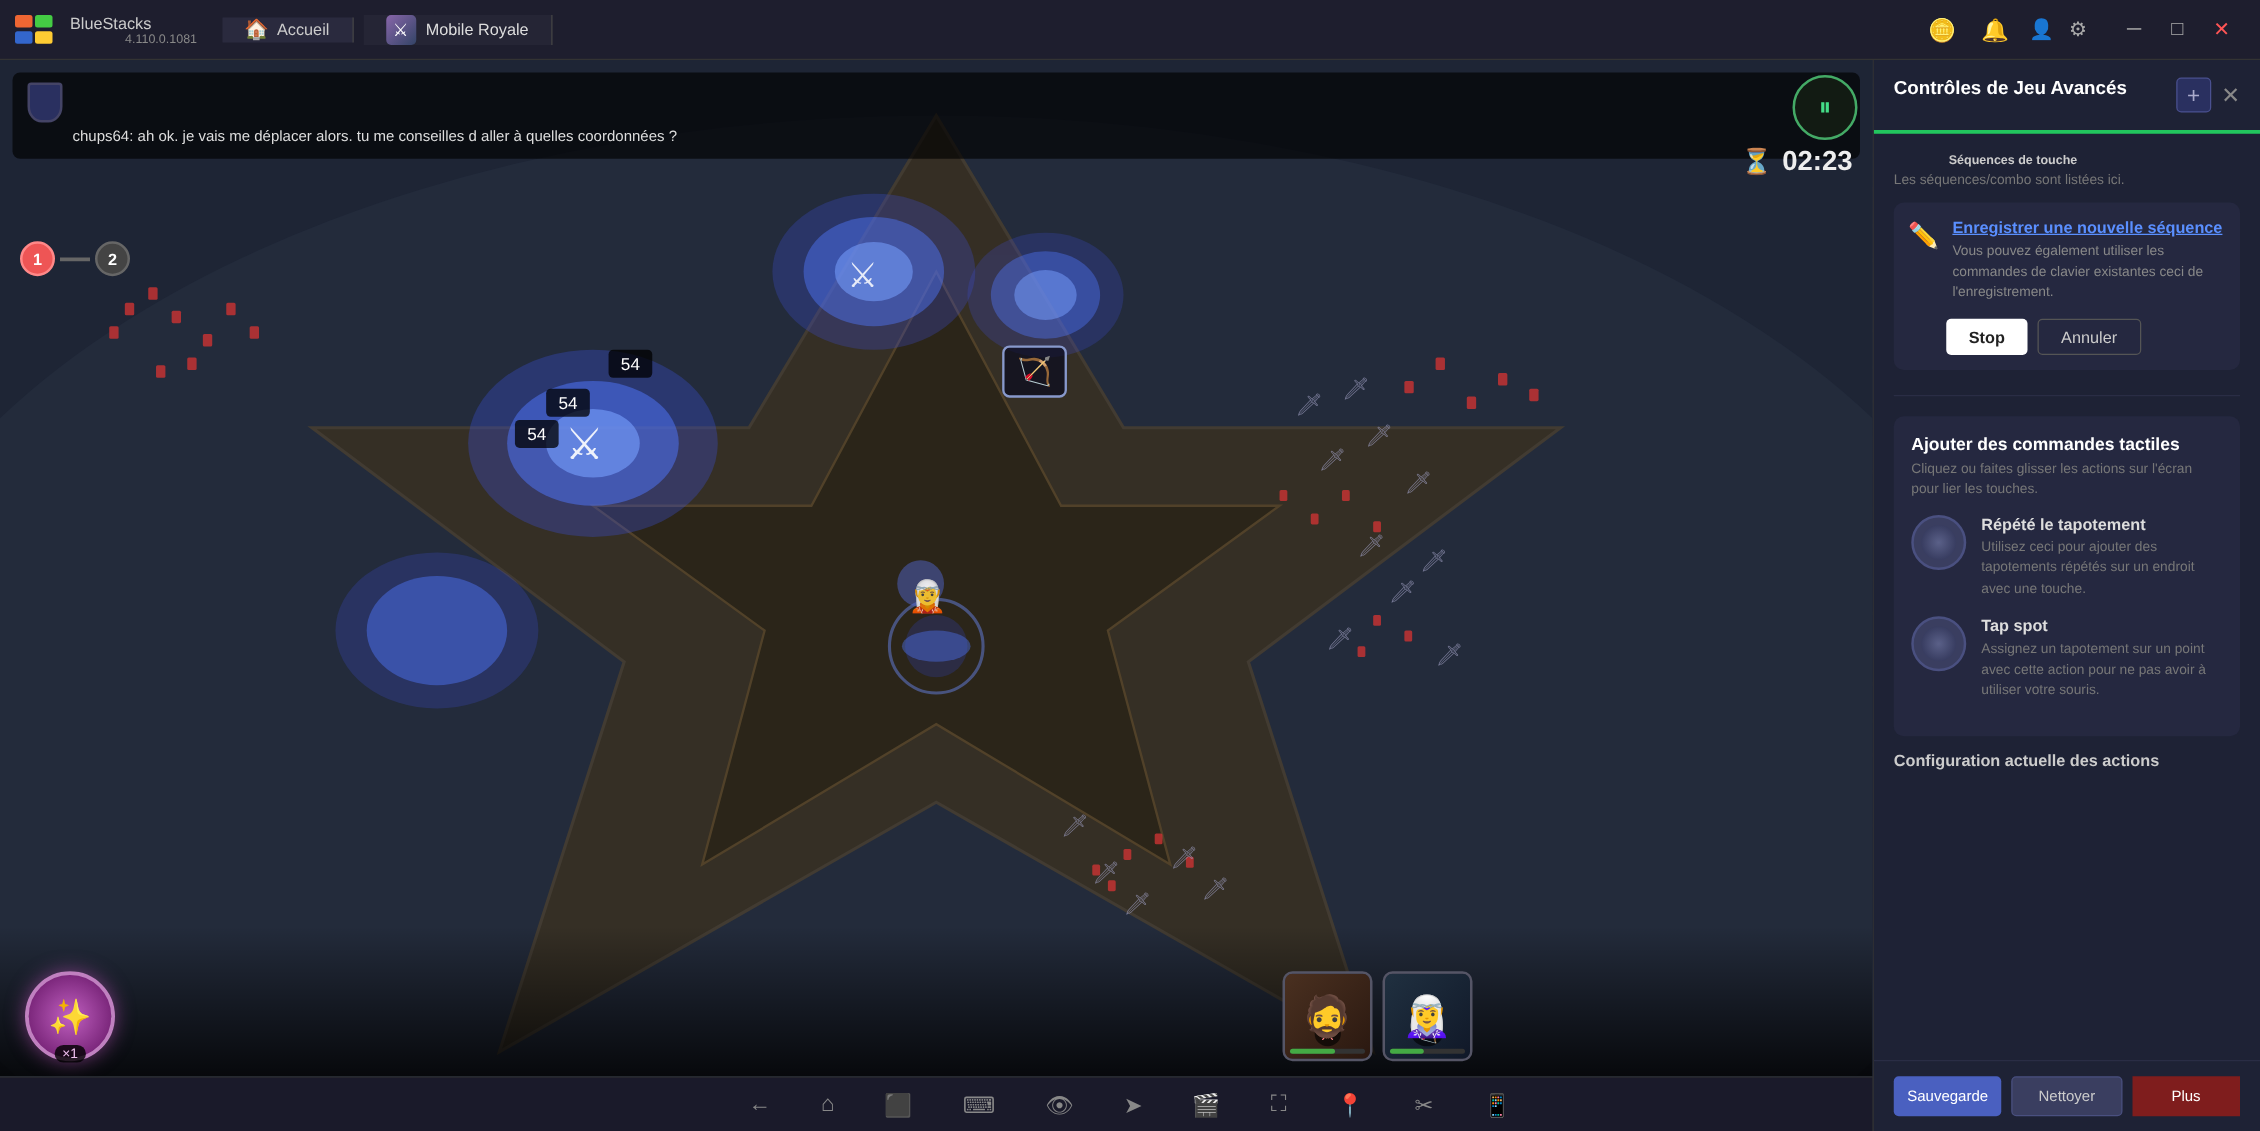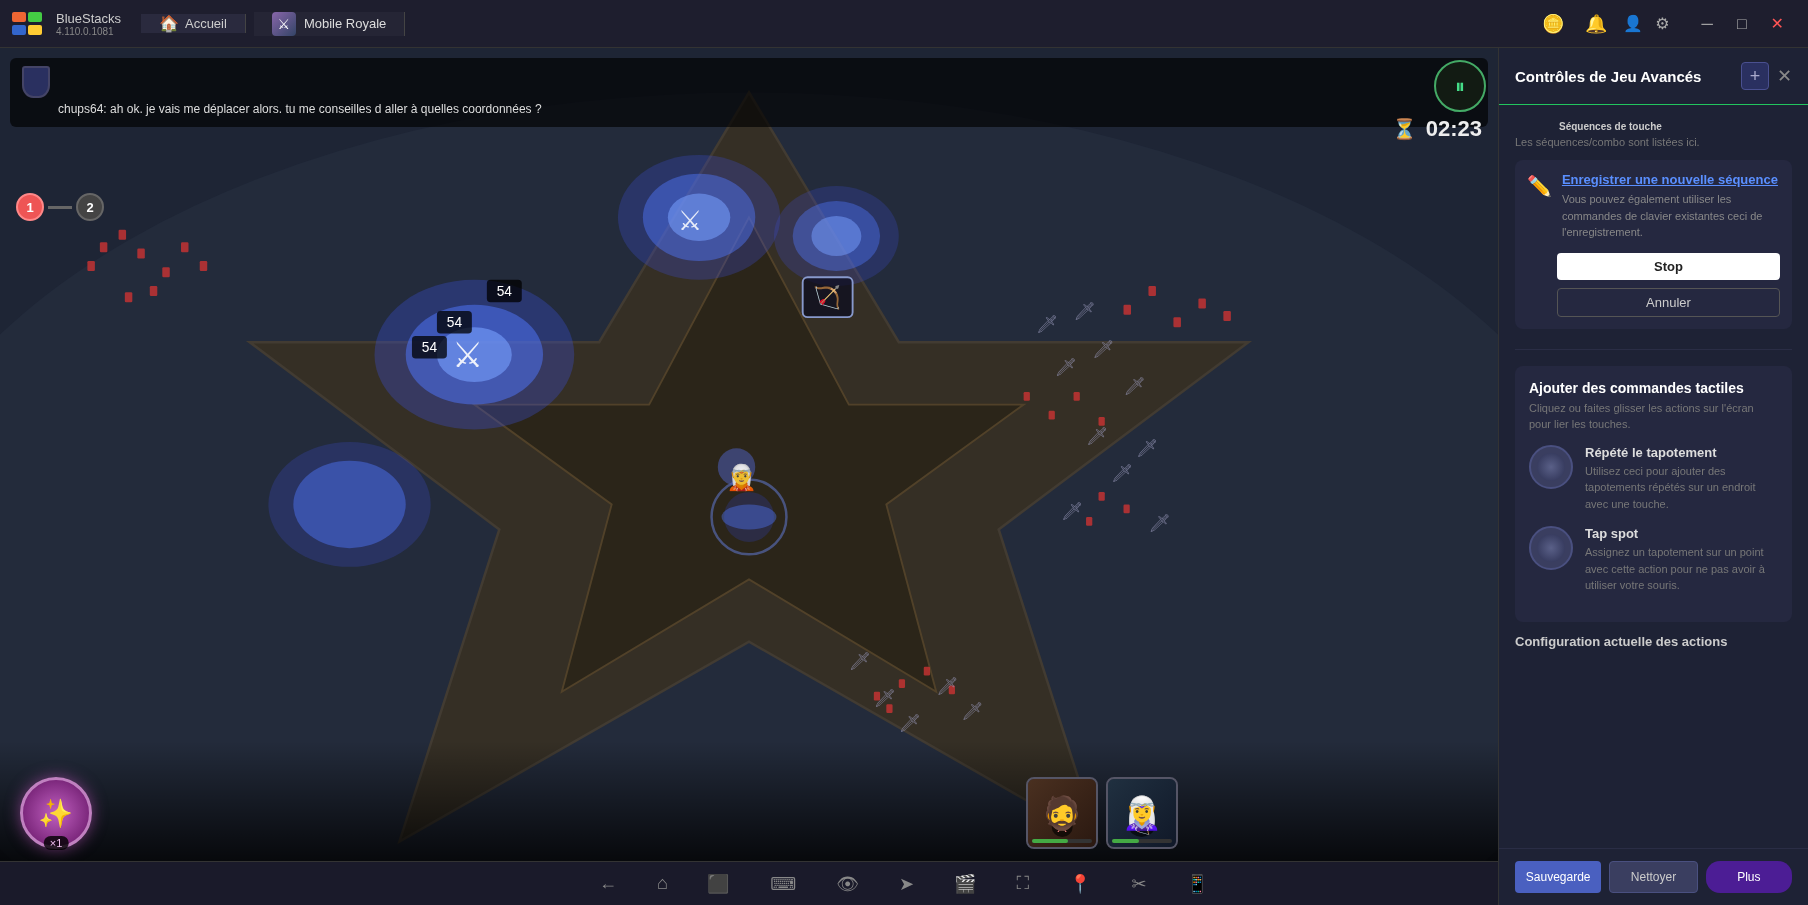--- a/index.html
+++ b/index.html
@@ -11,21 +11,21 @@
       background: #1e1e2e; border-bottom: 1px solid #333;
     }
     .title-bar-left { display: flex; align-items: center; padding: 0 12px; gap: 8px; }
     .bluestacks-logo { width: 32px; height: 24px; display: flex; flex-wrap: wrap; gap: 2px; }
     .logo-cell { width: 14px; height: 10px; border-radius: 2px; }
     .logo-r { background: #e63; }
     .logo-g { background: #4c4; }
     .logo-b { background: #36c; }
     .logo-y { background: #fc3; }
     .bs-title { color: #ccc; font-size: 13px; }
-    .bs-version { color: #888; font-size: 10px; }
+    .bs-version { color: #888; font-size: 10px; margin-left: 44px; }
     .tab-home { display: flex; align-items: center; gap: 6px; padding: 0 18px; height: 100%; background: #2a2a3e; color: #ccc; font-size: 13px; border-right: 1px solid #444; }
     .tab-game { display: flex; align-items: center; gap: 8px; padding: 0 18px; height: 100%; background: #252535; color: #ddd; font-size: 13px; border-right: 1px solid #444; }
     .tab-home-icon { font-size: 16px; color: #4af; }
     .tab-game-icon { width: 24px; height: 24px; background: #555; border-radius: 4px; display: inline-block; }
     .title-bar-right { margin-left: auto; display: flex; align-items: center; gap: 16px; padding-right: 16px; }
     .coin-area { display: flex; align-items: center; gap: 4px; color: #ffd700; font-size: 14px; font-weight: bold; }
     .coin-icon { font-size: 18px; }
     .bell-icon { color: #e55; font-size: 18px; }
     .settings-icons { display: flex; gap: 12px; }
     .settings-icons span { color: #aaa; font-size: 16px; cursor: pointer; }
@@ -141,22 +141,22 @@
     .toolbar-btn { background: none; border: none; color: #888; font-size: 18px; cursor: pointer; padding: 6px 8px; }
     .toolbar-btn.active { color: #4af; }
 
     
     .right-panel {
       width: 310px; background: #1e2235; border-left: 1px solid #333;
       display: flex; flex-direction: column; overflow: hidden;
       height: calc(905px - 48px);
     }
     .panel-header {
-      display: flex; align-items: center; justify-content: space-between;
-      padding: 14px 16px; border-bottom: 1px solid #22c55e;
+      display: flex; align-items: flex-start; justify-content: space-between;
+      padding: 14px 16px; border-bottom: 3px solid #22c55e;
     }
     .panel-title { color: #fff; font-size: 15px; font-weight: bold; }
     .panel-close { background: none; border: none; color: #888; font-size: 18px; cursor: pointer; }
     .panel-content { flex: 1; overflow-y: auto; padding: 16px; }
 
     
     .section { margin-bottom: 20px; }
     .section-title { color: #ccc; font-size: 10px; font-weight: bold; margin-bottom: 4px; margin-left: 44px; }
     .section-subtitle { color: #777; font-size: 11px; margin-bottom: 12px; }
     .section-add-btn {
@@ -171,21 +171,21 @@
     .record-area {
       background: #252840; border-radius: 8px; padding: 12px;
       margin-bottom: 16px;
     }
     .record-header { display: flex; align-items: flex-start; gap: 10px; }
     .record-icon { font-size: 20px; color: #7a8; margin-top: 2px; }
     .record-link { color: #5a8fff; font-size: 13px; font-weight: bold; cursor: pointer; text-decoration: underline; }
     .record-desc { color: #888; font-size: 11px; margin-top: 4px; line-height: 1.5; }
 
     
-    .record-actions { display: flex; gap: 8px; margin-top: 12px; padding-left: 30px; flex-direction: column; }
+    .record-actions { display: flex; gap: 8px; margin-top: 12px; padding-left: 30px; }
     .btn-stop {
       background: #fff; color: #222; border: none;
       padding: 6px 18px; border-radius: 4px; font-size: 13px;
       font-weight: 600; cursor: pointer;
     }
     .btn-annuler {
       background: transparent; color: #ccc; border: 1px solid #555;
       padding: 6px 18px; border-radius: 4px; font-size: 13px; cursor: pointer;
     }
 
@@ -226,22 +226,22 @@
     }
     .btn-sauvegarde {
       flex: 1; background: #4a60c0; color: #fff; border: none;
       padding: 8px 0; border-radius: 4px; font-size: 12px; cursor: pointer; font-weight: 400;
     }
     .btn-nettoyer {
       flex: 1; background: #3a3e60; color: #ccc; border: 1px solid #4a5080;
       padding: 8px 0; border-radius: 4px; font-size: 12px; cursor: pointer;
     }
     .btn-plus {
-      flex: 1; background: #4c1d95; color: #fff; border: none;
-      padding: 8px 0; border-radius: 14px; font-size: 12px; cursor: pointer;
+      flex: 1; background: #7f1d1d; color: #fff; border: none;
+      padding: 8px 0; border-radius: 0; font-size: 12px; cursor: pointer;
     }
 
     
     .map-svg { position: absolute; inset: 0; width: 100%; height: 100%; }
   </style>
 </head>
 <body>
 
 <div class="title-bar">
   <div class="title-bar-left">

